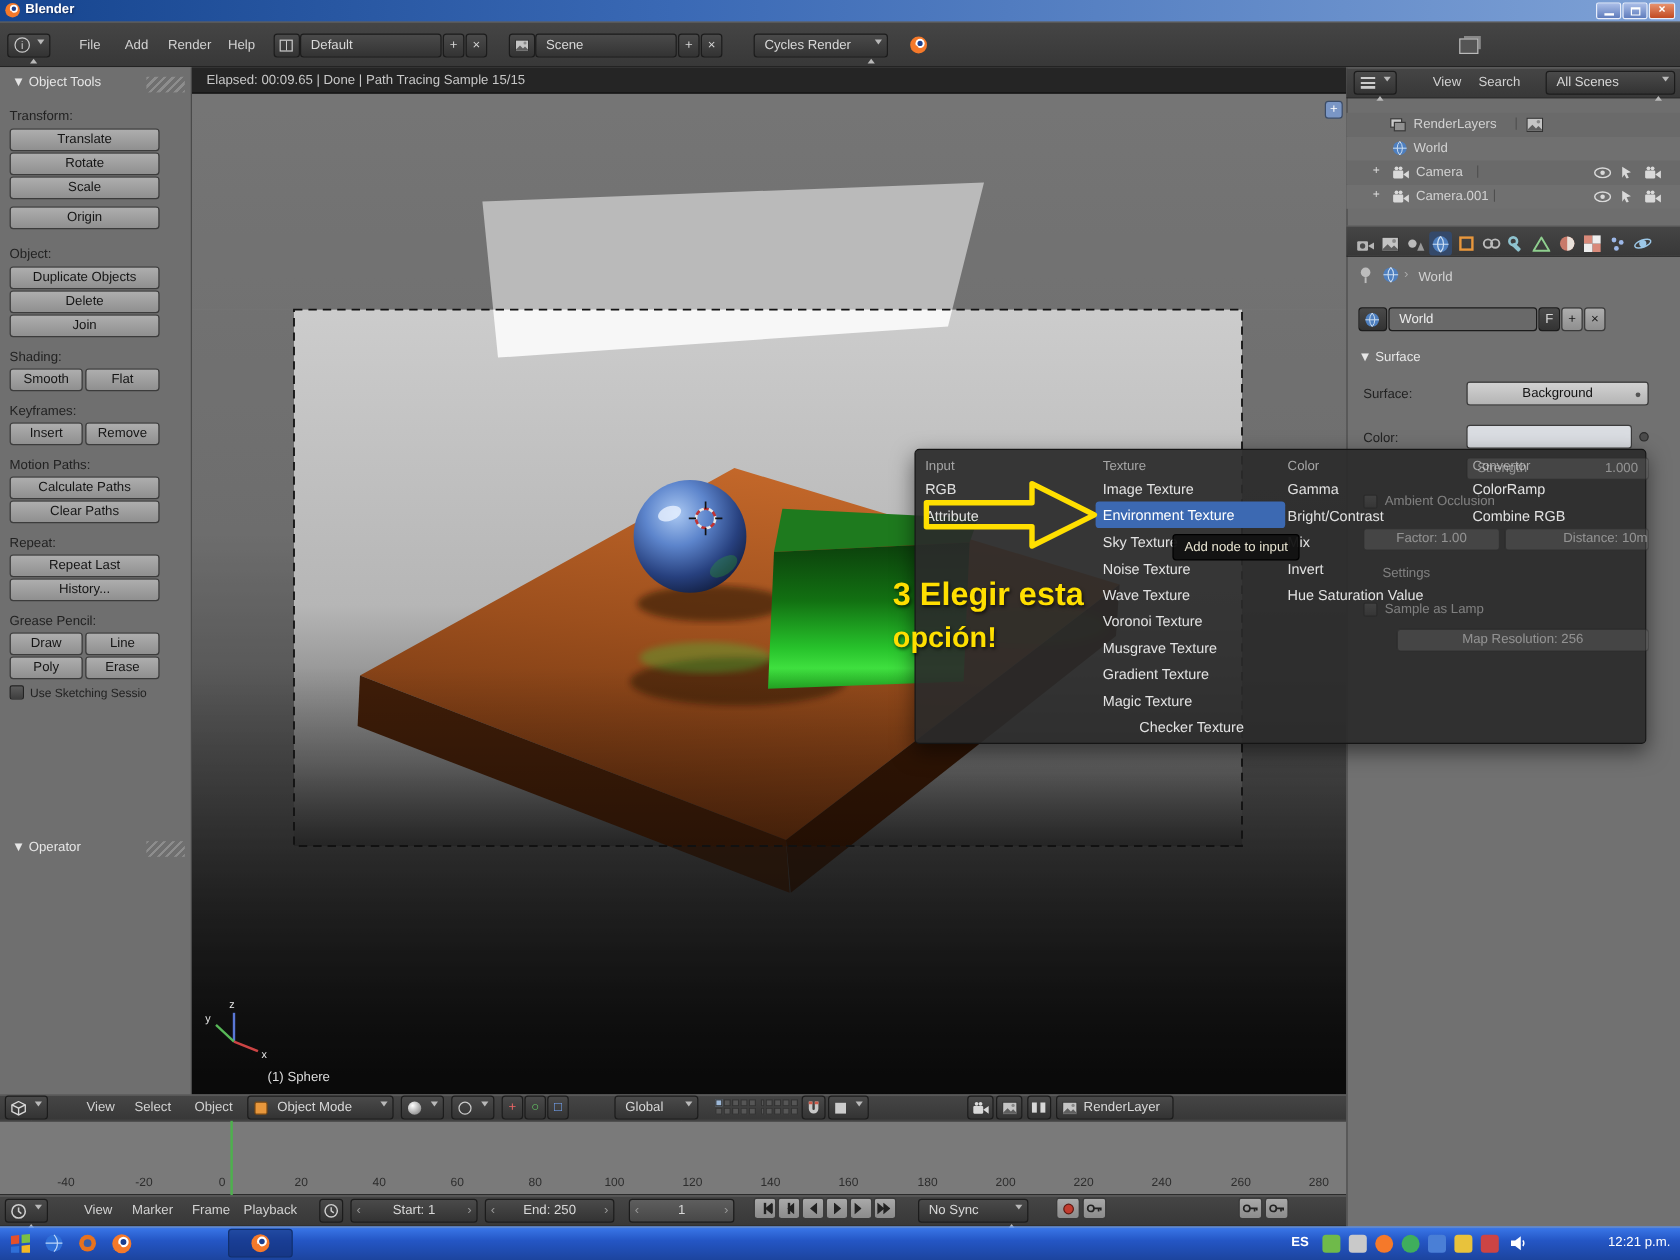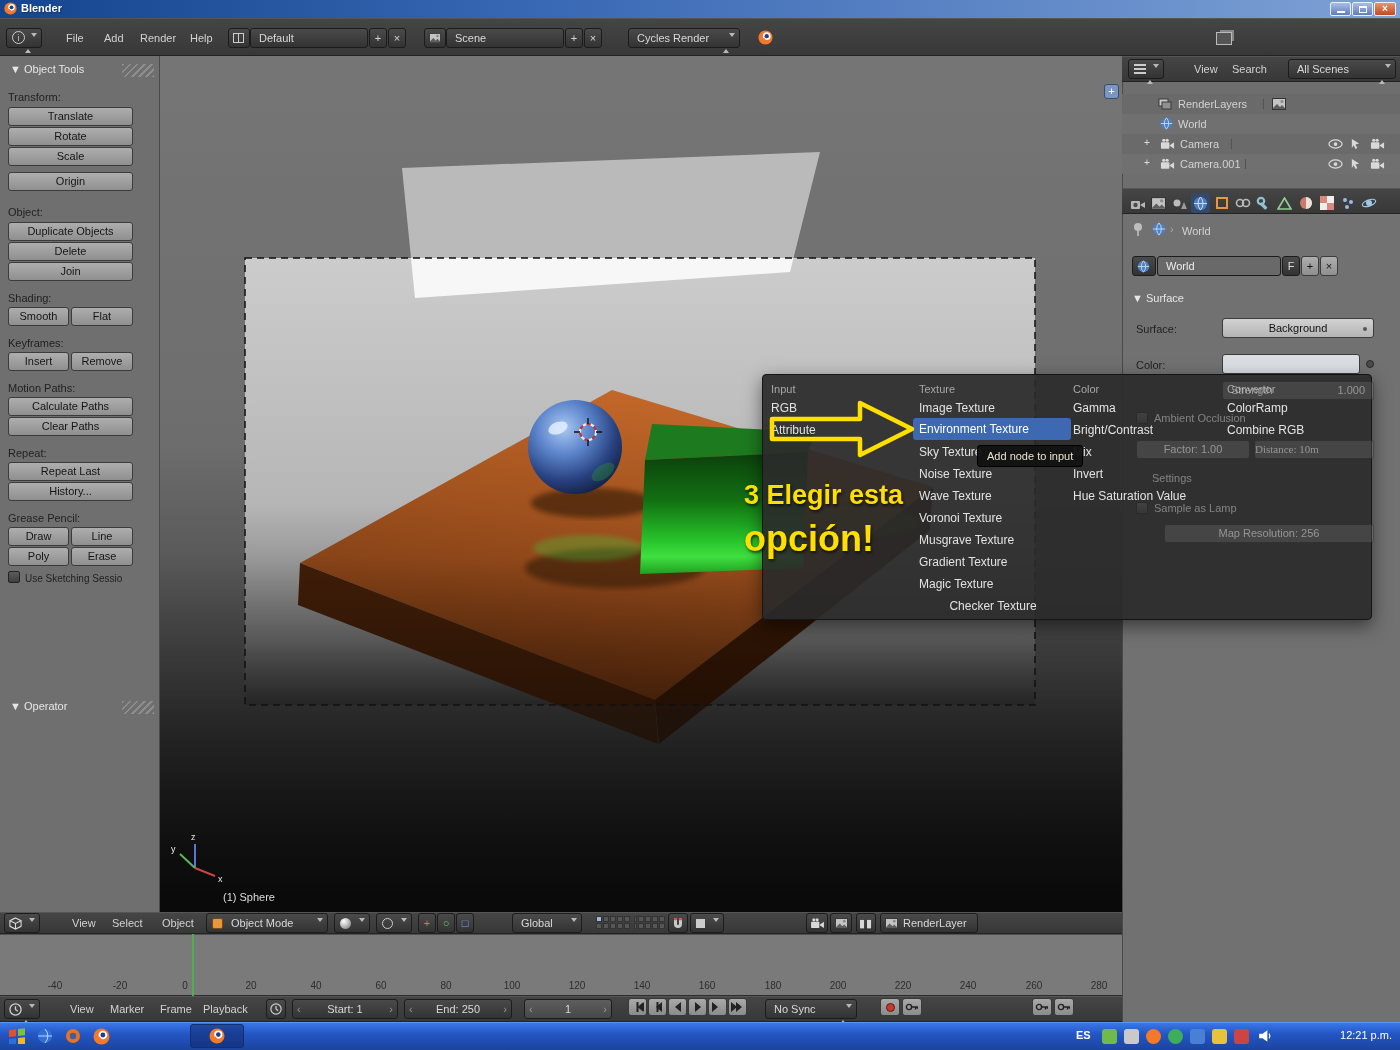--- a/index.html
+++ b/index.html
@@ -276,20 +276,23 @@
       <path d="M35 812V788" stroke="#5a77d6" stroke-width="2"></path>
       <path d="M35 812L20 798" stroke="#58b858" stroke-width="2"></path>
       <path d="M35 812l20 8" stroke="#cc4444" stroke-width="2"></path>
       <text x="31" y="784" fill="#e8e8e8" font-size="9">z</text>
       <text x="11" y="796" fill="#e8e8e8" font-size="9">y</text>
       <text x="58" y="826" fill="#e8e8e8" font-size="9">x</text>
     </g>
     <text x="63" y="845" fill="#dddddd" font-size="11">(1) Sphere</text>
   </svg>
 
+  <div class="a" style="left:160px;top:56px;width:962px;height:22px;background:rgba(30,30,30,.92);border-bottom:1px solid #111;">
+    <span class="a" style="left:12px;top:0;line-height:22px;color:#c8c8c8;font-size:11px;">Elapsed: 00:09.65 | Done | Path Tracing Sample 15/15</span>
+  </div>
   <div class="a" style="left:1104px;top:84px;width:15px;height:15px;background:#7a96c5;border:1px solid #3c4c66;border-radius:3px;color:#fff;text-align:center;line-height:13px;font-size:11px;">+</div>
 
   <div class="a hdr" style="left:0;top:912px;width:1122px;height:22px;"></div>
   <div class="a wd" style="left:4px;top:913px;width:36px;">
     <svg class="a" style="left:4px;top:3px" width="13" height="13">
         <use href="#s-cube"></use>
       </svg>
     <span class="dd"><span class="tu"></span><span class="td"></span></span>
   </div>
   <span class="a mtx" style="left:72px;top:913px;">View</span>
@@ -651,21 +654,21 @@
   <span class="a" style="left:1366px;top:360px;width:8px;height:8px;border-radius:50%;background:#4c4c4c;border:1px solid #2a2a2a;"></span>
 
   <div class="a" style="left:0;top:0;width:1400px;height:1050px;z-index:52;pointer-events:none;">
     <div class="a ghw" style="left:1222px;top:381px;width:152px;padding:0 8px;">
       <span style="float:left;">Strength</span>
         <span style="float:right;">1.000</span>
     </div>
     <span class="a cb" style="left:1136px;top:412px;opacity:.4;"></span>
     <span class="a ghl" style="left:1154px;top:412px;">Ambient Occlusion</span>
     <div class="a ghw" style="left:1136px;top:440px;width:114px;text-align:center;"><span>Factor: 1.00</span></div>
-    <div class="a ghw" style="left:1254px;top:440px;width:120px;text-align:left;font-family:Liberation Serif, serif;"><span>Distance: 10m</span></div>
+    <div class="a ghw" style="left:1254px;top:440px;width:120px;text-align:right;"><span>Distance: 10m</span></div>
     <span class="a ghl" style="left:1152px;top:472px;">Settings</span>
     <span class="a cb" style="left:1136px;top:502px;opacity:.4;"></span>
     <span class="a ghl" style="left:1154px;top:502px;">Sample as Lamp</span>
     <div class="a ghw" style="left:1164px;top:524px;width:210px;text-align:center;"><span>Map Resolution: 256</span></div>
   </div>
 
   <div class="a" style="left:762px;top:374px;width:610px;height:246px;background:rgba(42,42,42,.92);border:1px solid #151515;border-radius:4px;box-shadow:0 6px 18px rgba(0,0,0,.5);z-index:50;">
     <span class="mh" style="left:8px;top:6px;">Input</span>
     <span class="mh" style="left:156px;top:6px;">Texture</span>
     <span class="mh" style="left:310px;top:6px;">Color</span>
@@ -697,21 +700,21 @@
 
   <div class="a" style="left:977px;top:445px;height:22px;line-height:20px;padding:0 9px;background:rgba(18,18,18,.95);border:1px solid #000;border-radius:3px;color:#e6e2cf;font-size:11px;white-space:nowrap;z-index:60;">
     <span>Add node to input</span>
   </div>
 
   <svg class="a" style="left:762px;top:393px;z-index:58;" width="160" height="74" viewBox="0 0 160 74">
     <path d="M10 26H98V10L150 36 98 62V46H10Z" fill="none" stroke="#ffdf00" stroke-width="4.5" stroke-linejoin="round"></path>
   </svg>
 
   <div class="a" style="left:744px;top:480px;font-size:27px;font-weight:bold;color:#ffdf00;text-shadow:1px 2px 3px rgba(0,0,0,.65);z-index:58;">3 Elegir esta</div>
-  <div class="a" style="left:744px;top:518px;font-size:36px;font-weight:bold;color:#ffdf00;text-shadow:1px 2px 3px rgba(0,0,0,.65);z-index:58;">opción!</div>
+  <div class="a" style="left:744px;top:518px;font-size:24px;font-weight:bold;color:#ffdf00;text-shadow:1px 2px 3px rgba(0,0,0,.65);z-index:58;">opción!</div>
 
   <div class="a" style="left:0;top:1022px;width:1400px;height:28px;background:linear-gradient(#3a77e8,#2456c5 40%,#1c449e);border-top:1px solid #5f95f2;z-index:70;">
   </div>
   <span class="qicon" style="left:6px;z-index:71;">
     <svg width="16" height="16">
         <rect width="7" height="7" fill="#e4502a" transform="skewY(-6)" x="0" y="2"></rect>
         <rect x="9" width="7" height="7" fill="#7bc043" transform="skewY(-6)" y="2"></rect>
         <rect y="11" width="7" height="7" fill="#2f6fd8" transform="skewY(-6)"></rect>
         <rect x="9" y="11" width="7" height="7" fill="#f2b824" transform="skewY(-6)"></rect>
       </svg>

